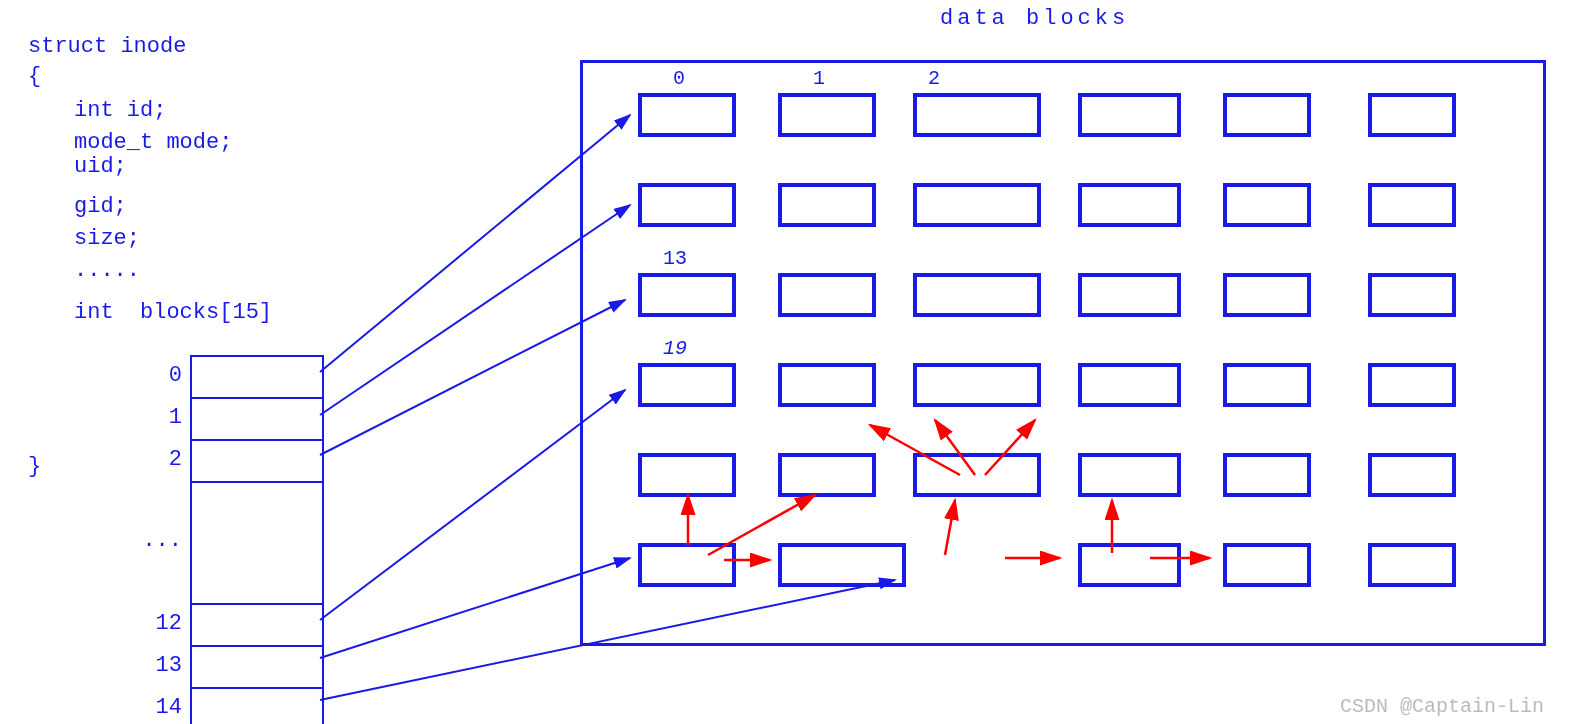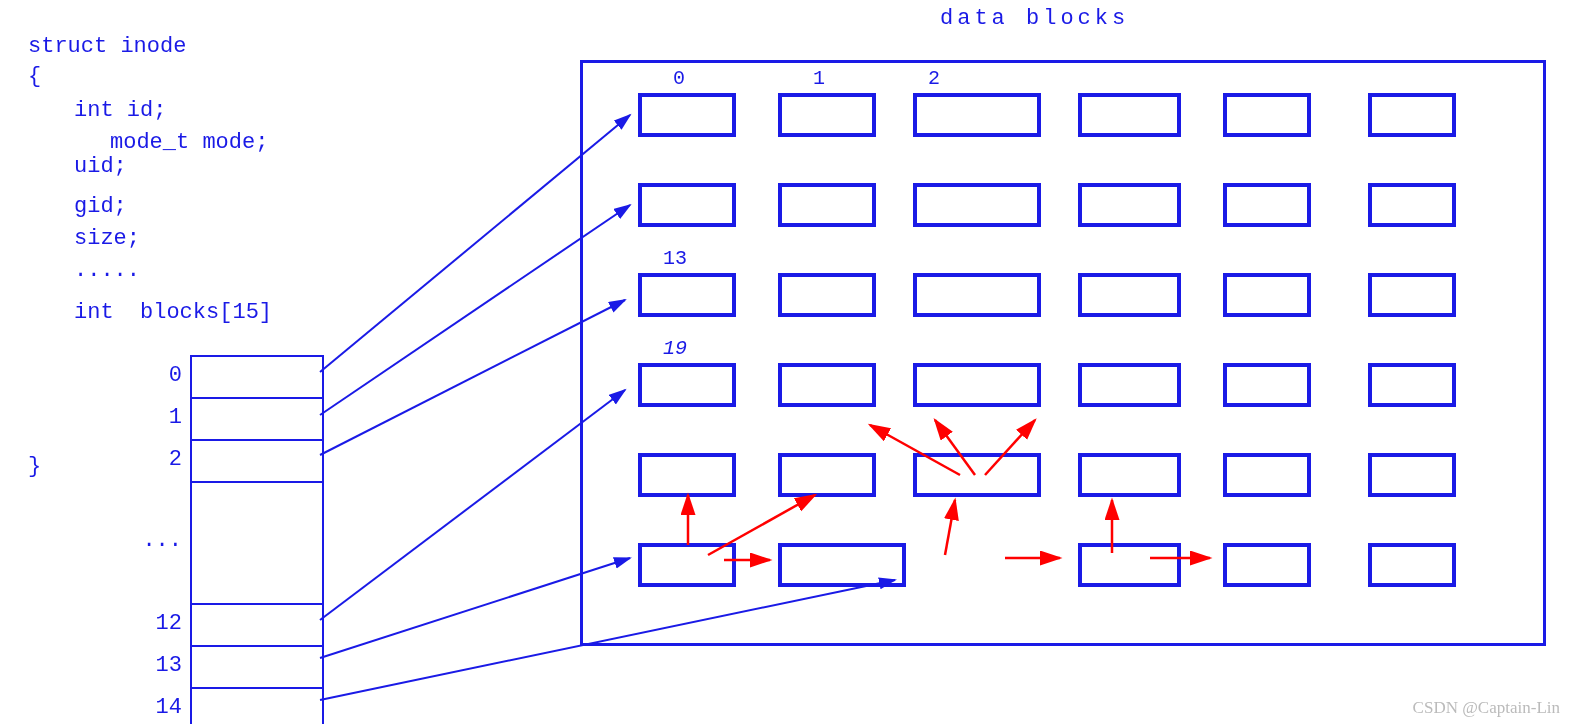--- a/index.html
+++ b/index.html
@@ -67,34 +67,34 @@
   svg.arrows {
     position: absolute;
     left: 0;
     top: 0;
     width: 1571px;
     height: 724px;
     pointer-events: none;
   }
   .watermark {
     position: absolute;
-    right: 11px;
+    right: 27px;
     bottom: 6px;
     color: #bbbbbb;
-    font-family: Liberation Serif, serif;
-    font-size: 17px;
+    font-family: Liberation Mono, monospace;
+    font-size: 20px;
   }
 </style>
 </head>
 <body>
 
 <div class="code-line" style="left:28px;top:34px;">struct inode</div>
 <div class="code-line" style="left:28px;top:64px;">{</div>
 <div class="code-line" style="left:74px;top:98px;text-align:right;">int id;</div>
-<div class="code-line" style="left:74px;top:130px;margin-left:36px;">mode_t mode;</div>
+<div class="code-line" style="left:74px;top:130px;">mode_t mode;</div>
 <div class="code-line" style="left:74px;top:154px;">uid;</div>
 <div class="code-line" style="left:74px;top:194px;">gid;</div>
 <div class="code-line" style="left:74px;top:226px;">size;</div>
 <div class="code-line" style="left:74px;top:258px;">.....</div>
 <div class="code-line" style="left:74px;top:300px;">int  blocks[15]</div>
 <div class="code-line" style="left:28px;top:454px;">}</div>
 
 <div class="array-table">
   <div class="array-row">
       <span class="array-label">0</span>

